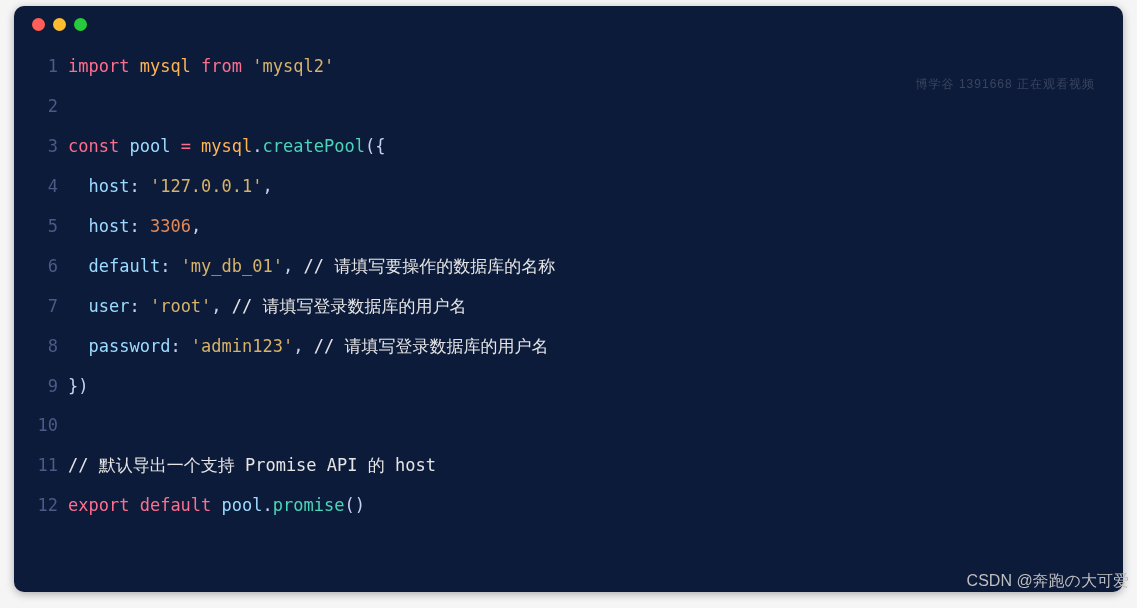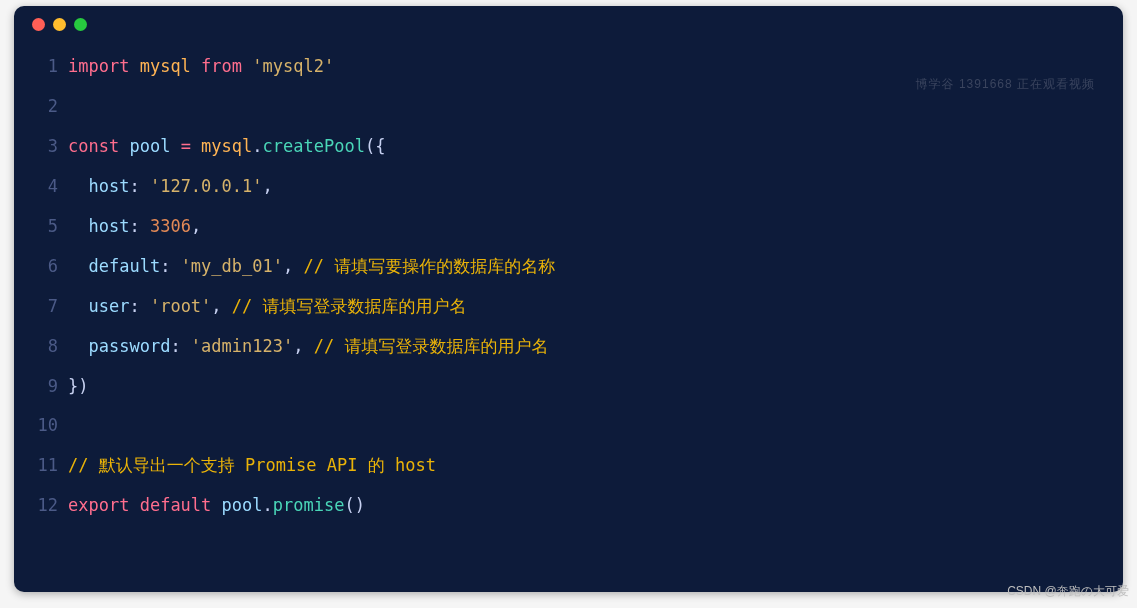--- a/index.html
+++ b/index.html
@@ -69,27 +69,27 @@
   }
   
   .kw       { color: #ff6e8e; text-align: center; }  
   .var      { color: #9cdbff; }  
   .module   { color: #ffb454; }  
   .func     { color: #4ad6b8; }  
   .string   { color: #d6b26a; margin-top: 10px; }  
   .number   { color: #e28956; text-align: right; }  
   .punct    { color: #c7d1f1; }  
   .operator { color: #ff6e8e; }  
-  .comment  { color: #eab308; }  
+  .comment  { color: #e5e5e5; }  
   .credit {
     position: absolute;
     right: 8px;
-    bottom: 8px;
+    bottom: 16px;
     font-family: sans-serif;
-    font-size: 12px;
+    font-size: 16px;
     color: #bfbfbf;
   }
 </style>
 </head>
 <body>
 
 <div class="window">
 
   <div class="traffic-lights">
     <div class="dot dot-red"></div>

